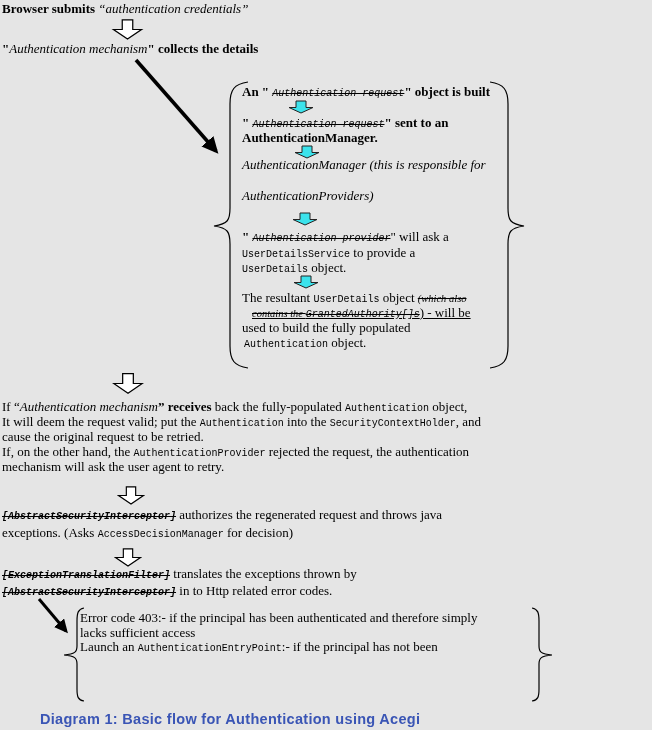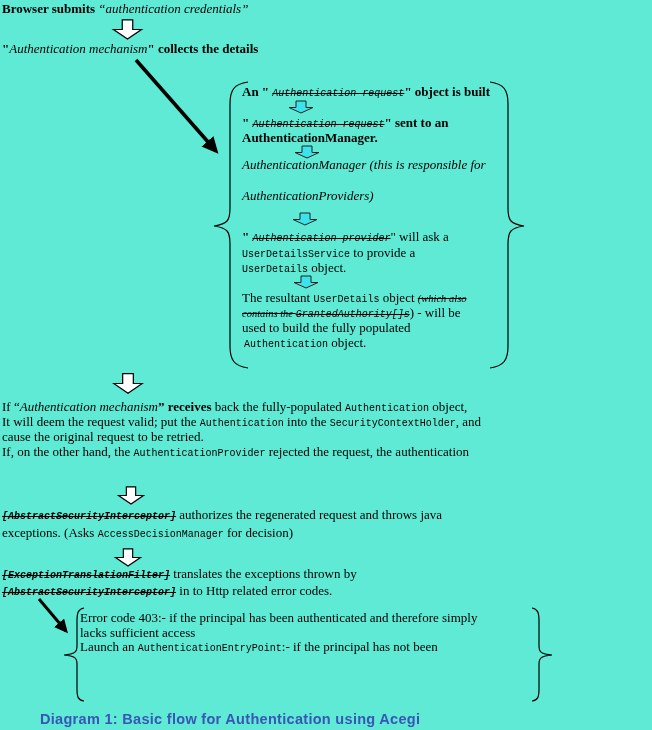--- a/index.html
+++ b/index.html
@@ -1,17 +1,17 @@
 <!DOCTYPE html>
 <html><head>
 <meta charset="utf-8">
 <style>
   html,body{margin:0;padding:0;background:#ffffff;}
   #canvas{
-    position:relative;width:652px;height:730px;background:#5eead4;overflow:hidden;
+    position:relative;width:652px;height:730px;background:#e5e5e5;overflow:hidden;
     font-family:"Liberation Serif",serif;color:#000;
   }
   .tline{position:absolute;white-space:nowrap;font-size:13px;line-height:13px;}
   .seg{white-space:pre;}
   .s-b{font-weight:bold;}
   .s-i{font-style:italic;}
   .s-m{font-family:"Liberation Mono",monospace;font-size:10px;}
   .s-ms{font-family:"Liberation Mono",monospace;font-size:10px;font-style:italic;text-decoration:line-through;}
   .s-mbs{font-family:"Liberation Mono",monospace;font-size:10px;font-style:italic;font-weight:bold;text-decoration:line-through;}
   .s-is{font-style:italic;font-size:10.5px;text-decoration:line-through;}
@@ -61,21 +61,21 @@
 
   <div class="tline" style="left:242px;top:85px;"><span class="seg s-b">An " </span><span class="seg s-ms">Authentication request</span><span class="seg s-b">" object is built</span></div>
   <div class="tline" style="left:242px;top:116px;"><span class="seg s-b">" </span><span class="seg s-ms">Authentication request</span><span class="seg s-b">" sent to an</span></div>
   <div class="tline" style="left:242px;top:131px;"><span class="seg s-b">AuthenticationManager.</span></div>
   <div class="tline" style="left:242px;top:158px;"><span class="seg s-i">AuthenticationManager (this is responsible for</span></div>
   <div class="tline" style="left:242px;top:189px;"><span class="seg s-i">AuthenticationProviders)</span></div>
   <div class="tline" style="left:242px;top:230px;"><span class="seg s-b">" </span><span class="seg s-ms">Authentication provider</span><span class="seg">" will ask a</span></div>
   <div class="tline" style="left:242px;top:246px;"><span class="seg s-m">UserDetailsService</span><span class="seg"> to provide a</span></div>
   <div class="tline" style="left:242px;top:261px;"><span class="seg s-m">UserDetails</span><span class="seg"> object.</span></div>
   <div class="tline" style="left:242px;top:291px;"><span class="seg">The resultant </span><span class="seg s-m">UserDetails</span><span class="seg"> object </span><span class="seg s-is">(which also</span></div>
-  <div class="tline" style="left:242px;top:306px;"><span class="seg s-is">contains the </span><span class="seg s-ms">GrantedAuthority[]s</span><span class="seg">) - will be</span></div>
+  <div class="tline" style="left:252px;top:306px;text-decoration:underline;"><span class="seg s-is">contains the </span><span class="seg s-ms">GrantedAuthority[]s</span><span class="seg">) - will be</span></div>
   <div class="tline" style="left:242px;top:321px;"><span class="seg">used to build the fully populated</span></div>
   <div class="tline" style="left:244px;top:336px;"><span class="seg s-m">Authentication</span><span class="seg"> object.</span></div>
 
   <div class="shape" style="left:288px;top:100px;">
     <svg width="26" height="14" viewBox="0 0 26 14">
         <path d="M8 1 H18 V7.5 H25 L13 13 L1 7.5 H8 Z" fill="#3BE3EC" stroke="#222" stroke-width="1" style="fill: rgb(59, 227, 236);"></path>
       </svg>
   </div>
   <div class="shape" style="left:294px;top:145px;">
     <svg width="26" height="14" viewBox="0 0 26 14">
@@ -96,20 +96,21 @@
   <div class="shape" style="left:112px;top:372px;">
     <svg width="32" height="23" viewBox="0 0 36 24">
         <path d="M12 1 H24 V12 H34 L18 23 L2 12 H12 Z" fill="#ffffff" stroke="#000" stroke-width="1.4"></path>
       </svg>
   </div>
 
   <div class="tline" style="left:2px;top:400px;"><span class="seg">If “</span><span class="seg s-i">Authentication mechanism</span><span class="seg s-b">” receives</span><span class="seg"> back the fully-populated </span><span class="seg s-m">Authentication</span><span class="seg"> object,</span></div>
   <div class="tline" style="left:2px;top:415px;text-align:center;"><span class="seg">It will deem the request valid; put the </span><span class="seg s-m">Authentication</span><span class="seg"> into the </span><span class="seg s-m">SecurityContextHolder</span><span class="seg">, and</span></div>
   <div class="tline" style="left:2px;top:430px;"><span class="seg">cause the original request to be retried.</span></div>
   <div class="tline" style="left:2px;top:445px;"><span class="seg">If, on the other hand, the </span><span class="seg s-m">AuthenticationProvider</span><span class="seg"> rejected the request, the authentication</span></div>
+  <div class="tline" style="left:2px;top:460px;"><span class="seg">mechanism will ask the user agent to retry.</span></div>
 
   <div class="shape" style="left:117px;top:486px;">
     <svg width="28" height="19" viewBox="0 0 36 24">
         <path d="M12 1 H24 V12 H34 L18 23 L2 12 H12 Z" fill="#ffffff" stroke="#000" stroke-width="1.5"></path>
       </svg>
   </div>
 
   <div class="tline" style="left:2px;top:508px;"><span class="seg s-mbs">[AbstractSecurityInterceptor]</span><span class="seg"> authorizes the regenerated request and throws java</span></div>
   <div class="tline" style="left:2px;top:526px;"><span class="seg">exceptions. (Asks </span><span class="seg s-m">AccessDecisionManager</span><span class="seg"> for decision)</span></div>
 

